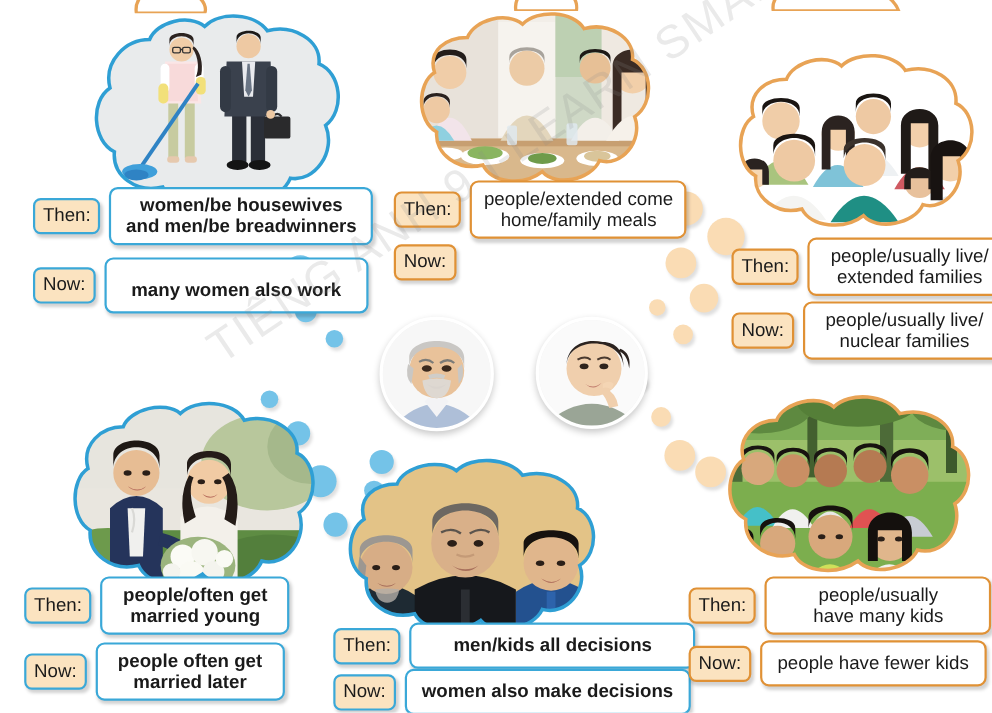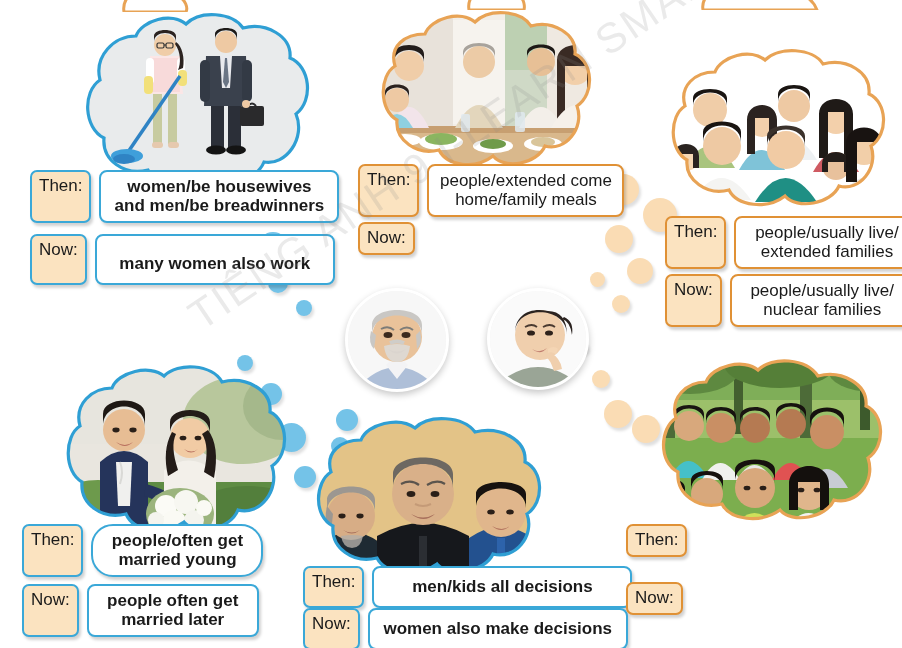--- a/index.html
+++ b/index.html
@@ -42,21 +42,21 @@
   
   .portrait{
     position:absolute;border-radius:50%;
     overflow:hidden;background:#f4f4f4;
     border:3px solid #ffffff;
     box-shadow:0 3px 7px rgba(0,0,0,.22);
     z-index:25;
   }
 
   
-  .caprow{position:absolute;display:flex;z-index:30;}
+  .caprow{position:absolute;display:flex;align-items:center;z-index:30;}
   .chip{
     flex:none;
     border-radius:7px;
     font-size:17px;
     padding:4px 7px 5px 7px;
     text-align:center;
     box-shadow:2px 3px 3px rgba(0,0,0,.18);
     font-family:"Liberation Sans", sans-serif;
   }
   .box{
@@ -438,21 +438,21 @@
       <path d="M54,22 C60,6 92,-2 106,10 C120,-4 154,-2 164,16 C188,10 214,24 212,46
                C230,54 232,88 214,100 C222,124 202,150 180,144
                C172,164 138,170 126,156 C106,170 76,166 68,148
                C44,154 22,138 24,116 C6,106 6,70 22,60 C16,38 34,22 54,22 Z" fill="none" stroke="#2f9fd4" stroke-width="3.2"></path>
     </svg>
   </div>
 
   <div class="caprow t-blue" style="left:22px;top:524px;">
     <div class="chip">Then:</div>
     <div class="gap"></div>
-    <div class="box" style="width:150px;border-radius:22px;">people/often get
+    <div class="box" style="width:150px;">people/often get
 married young</div>
   </div>
   <div class="caprow t-blue" style="left:22px;top:584px;">
     <div class="chip">Now:</div>
     <div class="gap"></div>
     <div class="box" style="width:150px;">people often get
 married later</div>
   </div>
 
   <div class="cloud" style="left:305px;top:420px;width:250px;height:162px;">
@@ -598,21 +598,24 @@
       <path d="M56,22 C62,6 94,-2 108,10 C122,-4 156,-2 168,16 C192,10 218,24 216,46
                C234,54 236,86 218,98 C226,122 206,146 184,140
                C176,158 142,164 130,150 C110,164 80,160 72,144
                C48,150 26,134 28,112 C8,102 10,68 26,58 C20,38 36,22 56,22 Z" fill="none" stroke="#e8a355" stroke-width="3.2"></path>
     </svg>
   </div>
 
   <div class="caprow t-orange" style="left:626px;top:524px;">
     <div class="chip">Then:</div>
     <div class="gap"></div>
+    <div class="box" style="width:184px;">people/usually
+have many kids</div>
   </div>
   <div class="caprow t-orange" style="left:626px;top:582px;">
     <div class="chip">Now:</div>
     <div class="gap"></div>
+    <div class="box" style="width:184px;padding-top:9px;padding-bottom:10px;">people have fewer kids</div>
   </div>
 
   <div class="watermark">TIẾNG ANH 9 I-LEARN SMART</div>
 
 </div>
 
 </body></html>

